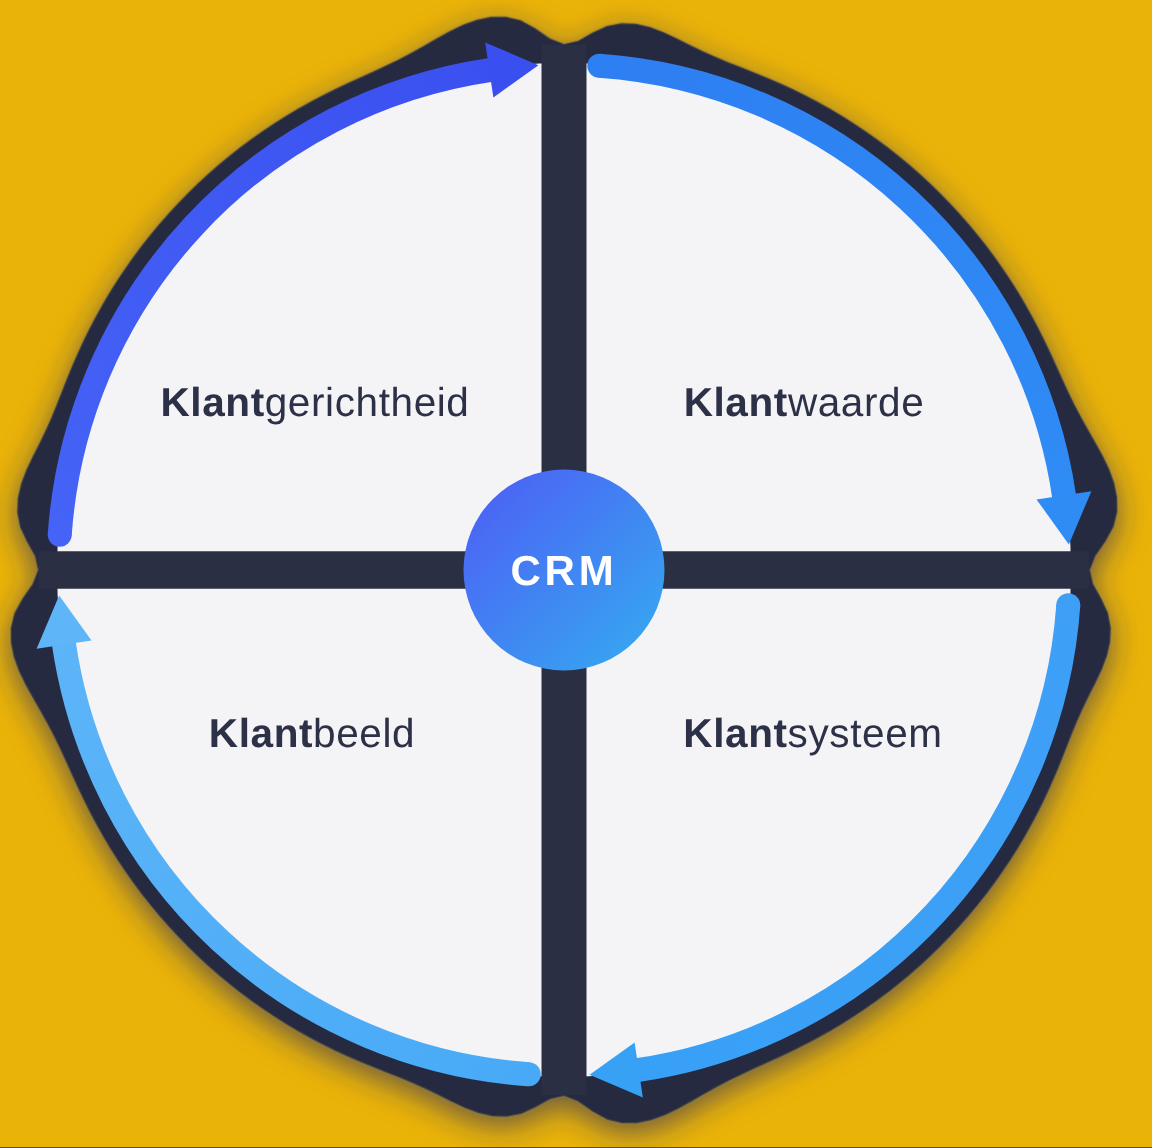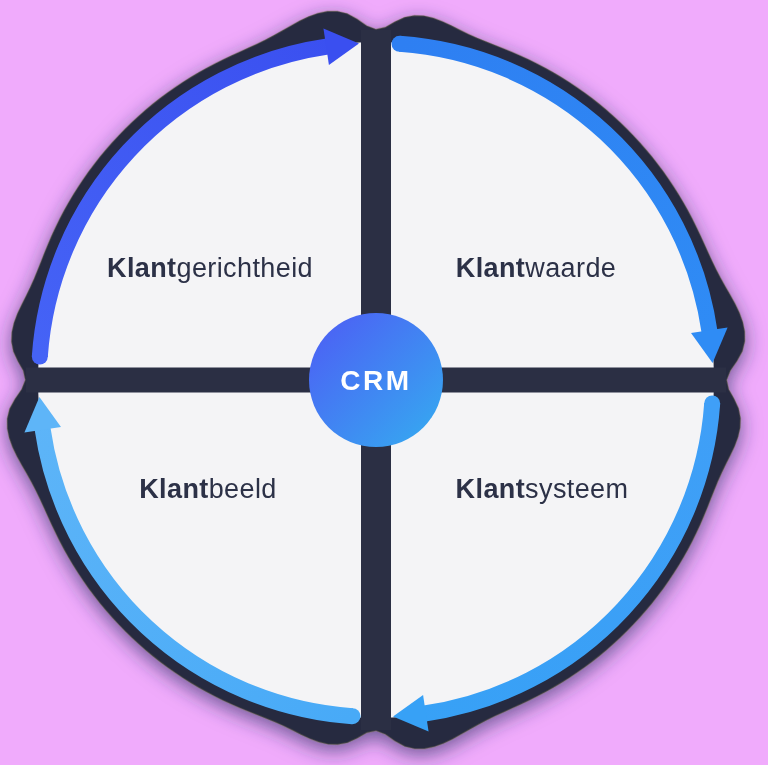--- a/index.html
+++ b/index.html
@@ -28,21 +28,21 @@
     font-family: "Liberation Sans", sans-serif;
     font-size: 28px;
     font-weight: 700;
     letter-spacing: 2.5px;
     fill: #FFFFFF;
   }
 </style>
 </head>
 <body>
 
-<div id="stage" style="background: #f0abfc;">
+<div id="stage" style="background: #eab308;">
   <svg id="diagram" width="768" height="765" viewBox="0 0 768 765">
     <defs id="svg-defs">
         <filter id="blobShadow" x="-10%" y="-10%" width="120%" height="120%">
           <feDropShadow dx="0" dy="6" stdDeviation="10" flood-color="#232A5E" flood-opacity="0.65"></feDropShadow>
         </filter>
         <linearGradient id="badgeGrad" gradientUnits="userSpaceOnUse" x1="329" y1="333" x2="423" y2="427">
           <stop offset="0" stop-color="#4A67F4"></stop>
           <stop offset="1" stop-color="#38A1F1"></stop>
         </linearGradient>
         <linearGradient id="arcGrad0" gradientUnits="userSpaceOnUse" x1="39.82" y1="356.49" x2="358.95" y2="43.43">

